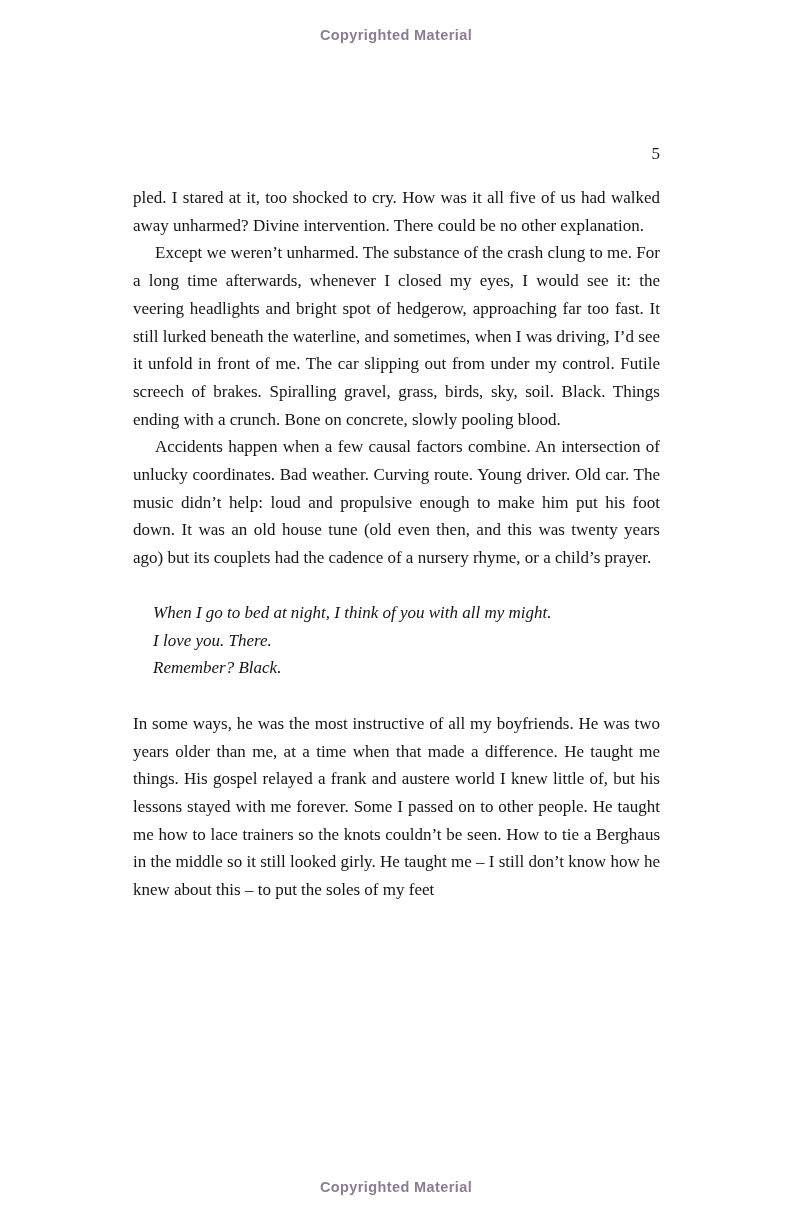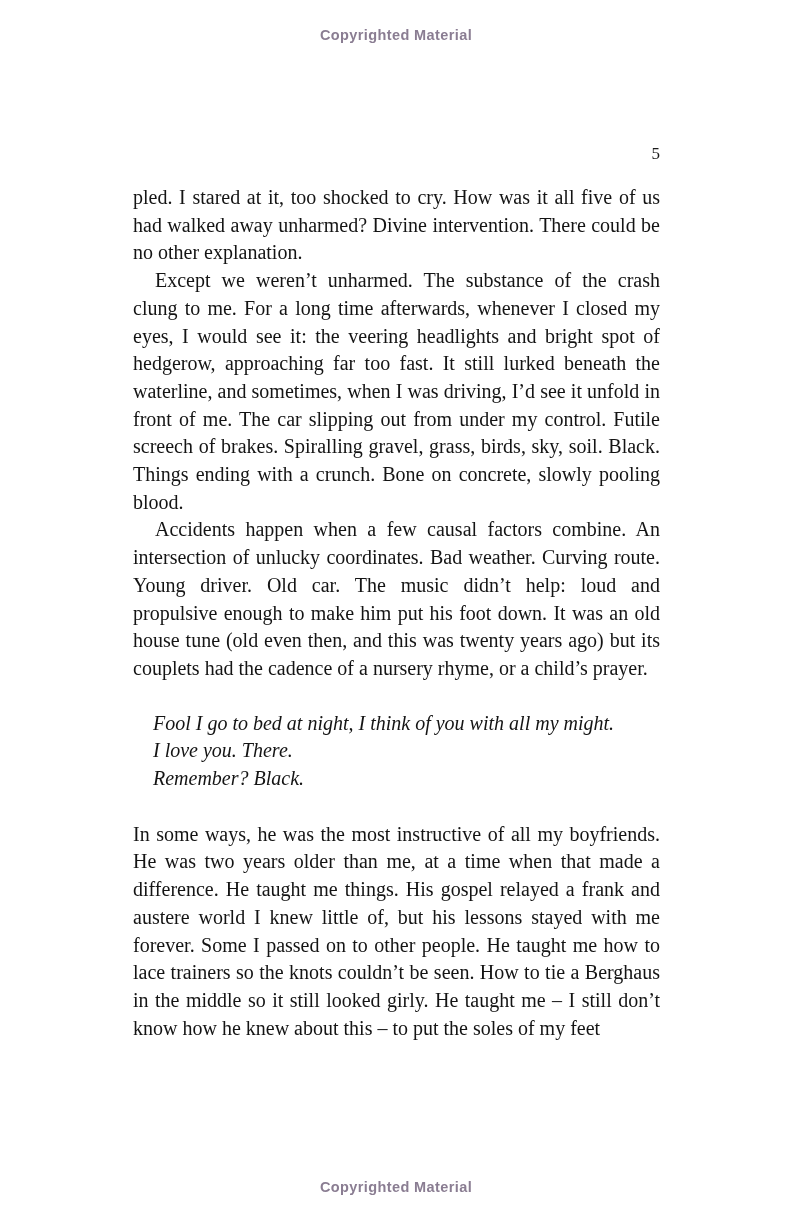--- a/index.html
+++ b/index.html
@@ -37,21 +37,21 @@
     width: 527px;
     text-align: right;
     font-size: 17px;
     color: #1a1a1a;
   }
   .text-block {
     position: absolute;
     left: 133px;
     top: 184px;
     width: 527px;
-    font-size: 20px;
+    font-size: 17px;
     line-height: 27.7px;
     color: #141414;
     text-align: justify;
   }
   .text-block p { margin: 0; }
   .text-block p.indent { text-indent: 22px; font-family: Liberation Serif, serif; }
   .verse {
     margin: 27px 0 28px 0;
     padding-left: 20px;
     font-style: italic;
@@ -70,21 +70,21 @@
 
   <div class="text-block">
 
     <p class="para">pled. I stared at it, too shocked to cry. How was it all five of us had walked away unharmed? Divine intervention. There could be no other explanation.</p>
 
     <p class="para indent">Except we weren’t unharmed. The substance of the crash clung to me. For a long time afterwards, whenever I closed my eyes, I would see it: the veering headlights and bright spot of hedgerow, approaching far too fast. It still lurked beneath the waterline, and sometimes, when I was driving, I’d see it unfold in front of me. The car slipping out from under my control. Futile screech of brakes. Spiralling gravel, grass, birds, sky, soil. Black. Things ending with a crunch. Bone on concrete, slowly pooling blood.</p>
 
     <p class="para indent">Accidents happen when a few causal factors combine. An intersection of unlucky coordinates. Bad weather. Curving route. Young driver. Old car. The music didn’t help: loud and propulsive enough to make him put his foot down. It was an old house tune (old even then, and this was twenty years ago) but its couplets had the cadence of a nursery rhyme, or a child’s prayer.</p>
 
     <div class="verse">
-      <div class="verse-line">Fool I go to bed at night, I think of you with all my might.</div>
+      <div class="verse-line">When I go to bed at night, I think of you with all my might.</div>
       <div class="verse-line">I love you. There.</div>
       <div class="verse-line">Remember? Black.</div>
     </div>
 
     <p class="para">In some ways, he was the most instructive of all my boyfriends. He was two years older than me, at a time when that made a difference. He taught me things. His gospel relayed a frank and austere world I knew little of, but his lessons stayed with me forever. Some I passed on to other people. He taught me how to lace trainers so the knots couldn’t be seen. How to tie a Berghaus in the middle so it still looked girly. He taught me – I still don’t know how he knew about this – to put the soles of my feet</p>
 
   </div>
 
   <div class="notice bottom">Copyrighted Material</div>
 

